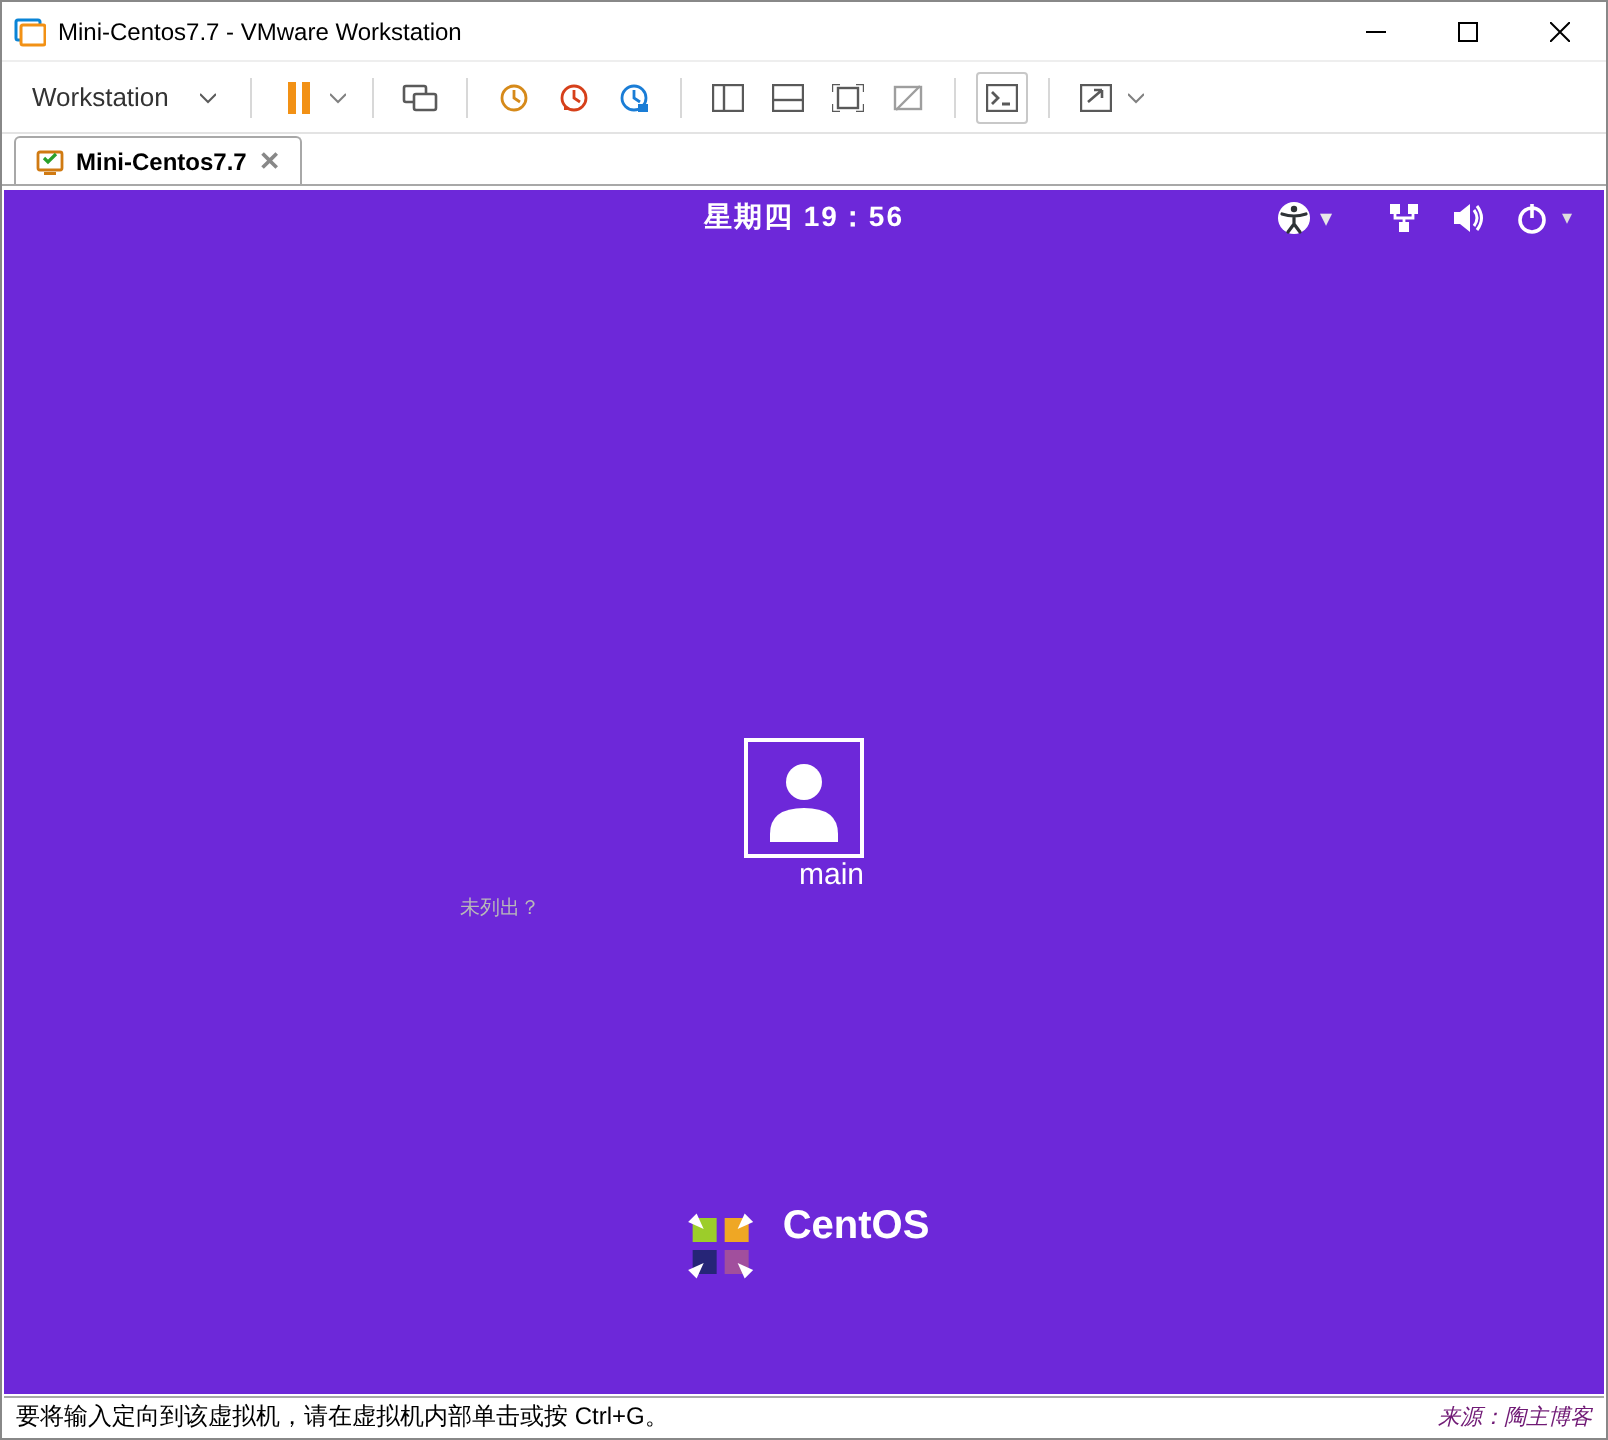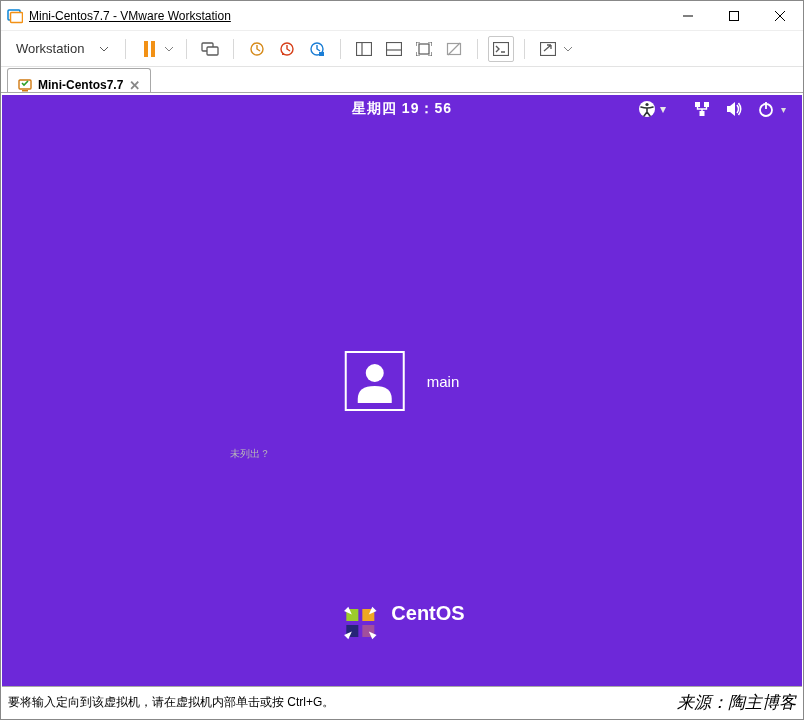--- a/index.html
+++ b/index.html
@@ -13,21 +13,20 @@
   position: relative;
   border: 1px solid #888;
 }
 
 .titlebar {
   height: 30px;
   display: flex; align-items: center;
   padding-left: 6px;
   background: #fff;
   border-bottom: 1px solid #eee;
-  text-decoration: underline;
 }
 .titlebar .logo {
   width: 16px; height: 16px; margin-right: 6px;
   display: inline-flex; align-items: center; justify-content: center;
 }
 .titlebar .title { font-size: 12px; color: #000; }
 .win-controls { margin-left: auto; display: flex; }
 .win-controls .btn {
   width: 46px; height: 30px;
   display: flex; align-items: center; justify-content: center;
@@ -63,21 +62,21 @@
 .pause-glyph span { width: 4px; height: 16px; background: #f29115; }
 
 
 .tabstrip {
   height: 26px;
   display: flex; align-items: flex-end;
   padding-left: 6px;
   border-bottom: 1px solid #a8a8a8;
 }
 .tab {
-  display: flex; align-items: flex-end; gap: 6px;
+  display: flex; align-items: center; gap: 6px;
   height: 24px;
   padding: 0 10px;
   border: 1px solid #a8a8a8; border-bottom: none;
   border-radius: 3px 3px 0 0;
   background: #fff;
   font-size: 12px; font-weight: 600;
 }
 .tab .tab-icon { width: 14px; height: 14px; }
 .tab .close { color: #888; font-size: 13px; line-height: 1; }
 
@@ -99,22 +98,22 @@
 }
 .gnome-right {
   position: absolute; right: 16px; top: 0; height: 28px;
   display: flex; align-items: center; gap: 14px;
 }
 .gnome-right .chev { font-size: 10px; color: #ddd; margin-left: -8px; }
 .gnome-ico { width: 18px; height: 18px; display: flex; align-items: center; justify-content: center; }
 .acc-wrap { position: absolute; left: 636px; top:0; height:28px; display:flex; align-items:center; gap:4px;}
 
 .user-card {
-  position: absolute; left: 50%; top: 256px; transform: translateX(-50%);
-  display: flex; align-items: center;
+  position: absolute; left: 50%; top: 274px; transform: translateX(-50%);
+  display: flex; align-items: flex-end; flex-direction: column;
 }
 .avatar-box {
   width: 60px; height: 60px;
   border: 2px solid #fff;
   display: flex; align-items: center; justify-content: center;
 }
 .user-name { margin-left: 22px; font-size: 15px; color: #fff; }
 
 .not-listed {
   position: absolute; left: 228px; top: 352px;
@@ -123,30 +122,30 @@
 
 .centos-logo {
   position: absolute; left: 50%; bottom: 50px; transform: translateX(-50%);
   display: flex; align-items: flex-start; gap: 10px;
 }
 .centos-text { color: #fff; font-weight: 700; font-size: 20px; }
 
 
 .statusbar {
   position: absolute; left: 1px; right: 1px; bottom: 1px;
-  height: 32px;
+  height: 20px;
   display: flex; align-items: center;
   padding: 4px 6px;
   background: #fff;
   border-top: 1px solid #a8a8a8;
   font-size: 12px; color: #000;
 }
 .statusbar .brand {
   margin-left: auto;
-  color: #000000; font-style: italic; font-family: "KaiTi", serif; font-size: 17px;
+  color: #701a75; font-style: italic; font-family: "KaiTi", serif; font-size: 11px;
 }
 </style>
 </head>
 <body>
 
 <div class="titlebar">
   <span class="logo">
     <svg width="16" height="16" viewBox="0 0 16 16">
         <rect x="1" y="2" width="12" height="10" rx="1" fill="none" stroke="#0a84d6" stroke-width="1.5"></rect>
         <rect x="3.5" y="4.5" width="12" height="10" rx="1" fill="#fff" stroke="#f29115" stroke-width="1.5"></rect>

